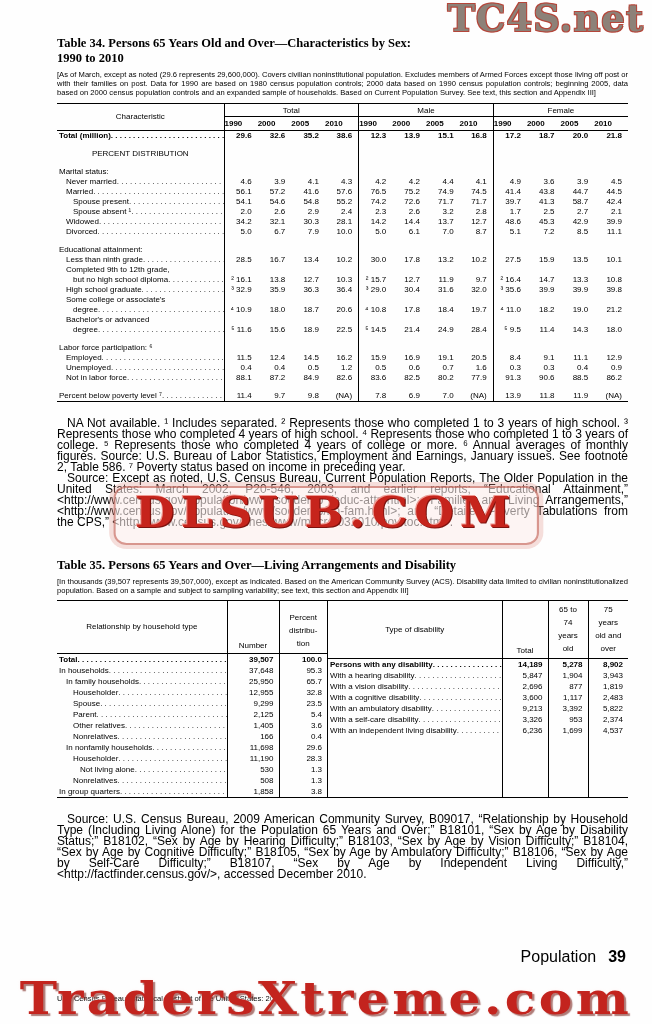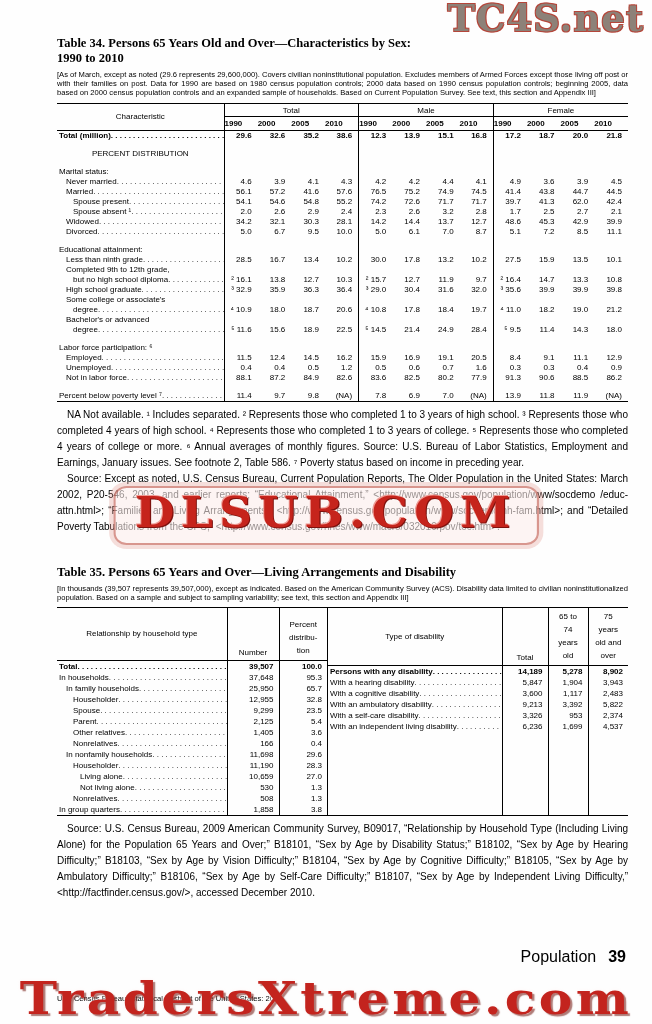--- a/index.html
+++ b/index.html
@@ -27,21 +27,21 @@
   tr.gap td.v { padding-top:8px; }
   .lbl .lr { display:flex; overflow:hidden; }
   .lr.i0 { padding-left:2px; } .lr.i1 { padding-left:9px; }
   .lr.i2 { padding-left:16px; } .lr.i3 { padding-left:23px; }
   .lt { white-space:nowrap; }
   .dots { flex:1; white-space:nowrap; overflow:hidden; }
   .dots::before { content:" . . . . . . . . . . . . . . . . . . . . . . . . . . . . . . . . . . . . . . . . . . . . . . . . . ."; }
   .b { font-weight:bold; }
   td.ctr { text-align:center; }
 
-  .fnotes { margin-top:5px; font-size:10px; line-height:16px; text-align:justify; }
+  .fnotes { margin-top:16px; font-size:12px; line-height:11px; text-align:justify; }
   .fnotes p { text-indent:10px; }
 
   .sec35 { margin-top:30px; }
   .t35wrap { display:flex; align-items:stretch; margin-top:5px; border-top:1.6px solid #000; border-bottom:1.6px solid #000; }
   .lhalf { width:270px; }
   .rhalf { flex:1; border-left:1px solid #000; }
   .rhalf table { height:100%; }
   .t35 { font-size:8px; }
   .t35 th { font-weight:normal; font-size:8px; border-bottom:1px solid #000; vertical-align:bottom; text-align:center; height:52px; padding:2px 2px 3px; }
   .t35 th.mid { vertical-align:middle; }
@@ -220,21 +220,21 @@
               <td class="v bl">54.1</td>
               <td class="v">54.6</td>
               <td class="v">54.8</td>
               <td class="v">55.2</td>
               <td class="v bl">74.2</td>
               <td class="v">72.6</td>
               <td class="v">71.7</td>
               <td class="v">71.7</td>
               <td class="v bl">39.7</td>
               <td class="v">41.3</td>
-              <td class="v">62.0</td>
+              <td class="v">58.7</td>
               <td class="v">42.4</td>
             </tr>
             <tr>
               <td class="lbl">
                 <div class="lr i2">
                   <span class="lt">Spouse absent ¹</span>
                   <span class="dots"></span>
                 </div>
               </td>
               <td class="v bl">2.0</td>
@@ -272,21 +272,21 @@
             </tr>
             <tr>
               <td class="lbl">
                 <div class="lr i1">
                   <span class="lt">Divorced</span>
                   <span class="dots"></span>
                 </div>
               </td>
               <td class="v bl">5.0</td>
               <td class="v">6.7</td>
-              <td class="v">9.5</td>
+              <td class="v">7.9</td>
               <td class="v">10.0</td>
               <td class="v bl">5.0</td>
               <td class="v">6.1</td>
               <td class="v">7.0</td>
               <td class="v">8.7</td>
               <td class="v bl">5.1</td>
               <td class="v">7.2</td>
               <td class="v">8.5</td>
               <td class="v">11.1</td>
             </tr>
@@ -640,30 +640,20 @@
                 </tr>
                 <tr>
                   <td class="lbl">
                     <div class="lr i2">
                       <span class="lt">Householder</span>
                       <span class="dots"></span>
                     </div>
                   </td>
                   <td class="v bl">11,190</td>
                   <td class="v bl">28.3</td>
-                </tr>
-                <tr>
-                  <td class="lbl">
-                    <div class="lr i3">
-                      <span class="lt">Living alone</span>
-                      <span class="dots"></span>
-                    </div>
-                  </td>
-                  <td class="v bl">10,659</td>
-                  <td class="v bl">27.0</td>
                 </tr>
                 <tr>
                   <td class="lbl">
                     <div class="lr i3">
                       <span class="lt">Not living alone</span>
                       <span class="dots"></span>
                     </div>
                   </td>
                   <td class="v bl">530</td>
                   <td class="v bl">1.3</td>
@@ -732,20 +722,31 @@
                       <span class="dots"></span>
                     </div>
                   </td>
                   <td class="v bl">5,847</td>
                   <td class="v bl">1,904</td>
                   <td class="v bl">3,943</td>
                 </tr>
                 <tr>
                   <td class="lbl">
                     <div class="lr i0">
+                      <span class="lt">With a vision disability</span>
+                      <span class="dots"></span>
+                    </div>
+                  </td>
+                  <td class="v bl">2,696</td>
+                  <td class="v bl">877</td>
+                  <td class="v bl">1,819</td>
+                </tr>
+                <tr>
+                  <td class="lbl">
+                    <div class="lr i0">
                       <span class="lt">With a cognitive disability</span>
                       <span class="dots"></span>
                     </div>
                   </td>
                   <td class="v bl">3,600</td>
                   <td class="v bl">1,117</td>
                   <td class="v bl">2,483</td>
                 </tr>
                 <tr>
                   <td class="lbl">

